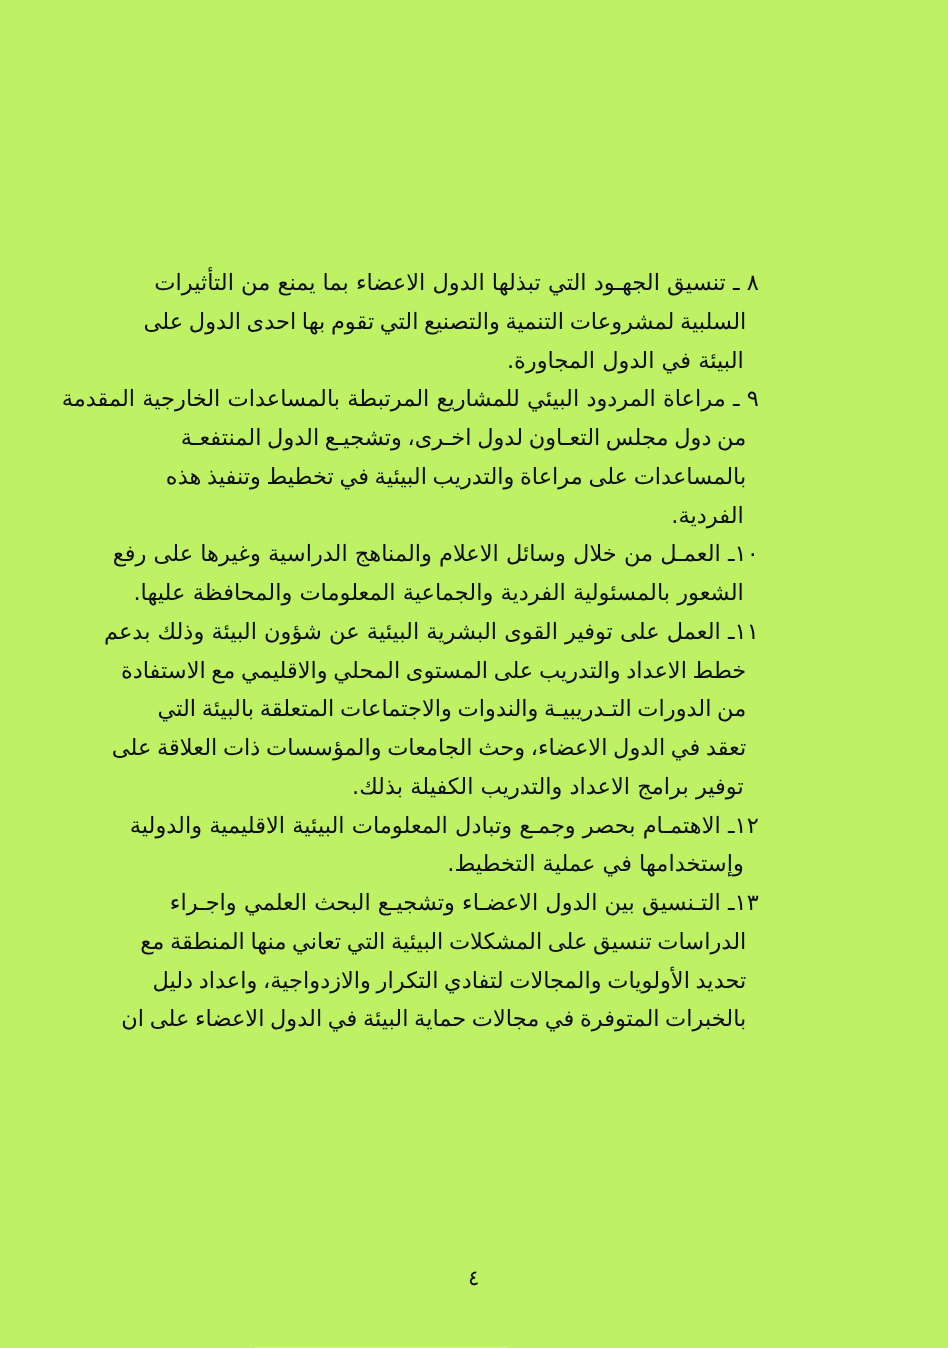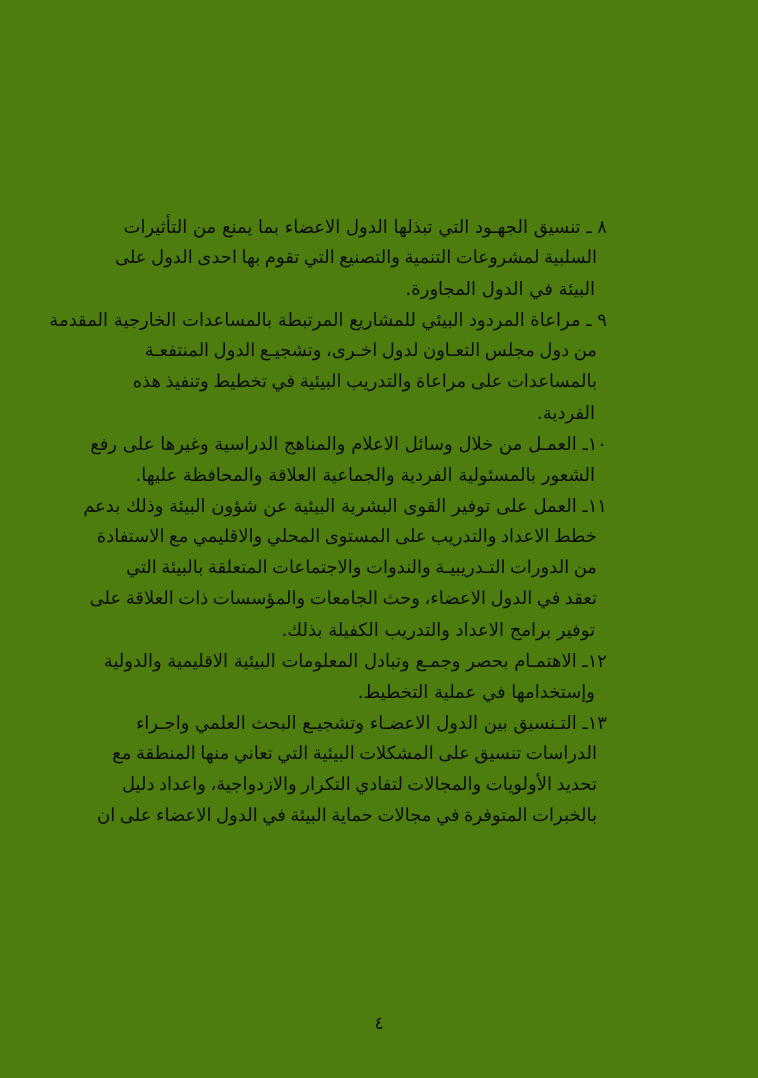--- a/index.html
+++ b/index.html
@@ -12,21 +12,21 @@
     background: #ffffff;
     position: relative;
     overflow: hidden;
     font-family: "DejaVu Sans", sans-serif;
   }
   .page {
     position: absolute;
     left: 0; top: 0;
     width: 758px;
     height: 1078px;
-    background: #4d7c0f;
+    background: #bef264;
   }
   .text-block {
     position: absolute;
     top: 211px;
     left: 157px;
     width: 450px;
     direction: rtl;
     unicode-bidi: embed;
     font-size: 18px;
     line-height: 31px;
@@ -81,21 +81,21 @@
 
     <div class="list-item">
       <div class="line">٩ ـ مراعاة المردود البيئي للمشاريع المرتبطة بالمساعدات الخارجية المقدمة</div>
       <div class="line cont">من دول مجلس التعـاون لدول اخـرى، وتشجيـع الدول المنتفعـة</div>
       <div class="line cont">بالمساعدات على مراعاة والتدريب البيئية في تخطيط وتنفيذ هذه</div>
       <div class="line end">الفردية.</div>
     </div>
 
     <div class="list-item">
       <div class="line">١٠ـ العمـل من خلال وسائل الاعلام والمناهج الدراسية وغيرها على رفع</div>
-      <div class="line end">الشعور بالمسئولية الفردية والجماعية العلاقة والمحافظة عليها.</div>
+      <div class="line end">الشعور بالمسئولية الفردية والجماعية المعلومات والمحافظة عليها.</div>
     </div>
 
     <div class="list-item">
       <div class="line">١١ـ العمل على توفير القوى البشرية البيئية عن شؤون البيئة وذلك بدعم</div>
       <div class="line cont">خطط الاعداد والتدريب على المستوى المحلي والاقليمي مع الاستفادة</div>
       <div class="line cont">من الدورات التـدريبيـة والندوات والاجتماعات المتعلقة بالبيئة التي</div>
       <div class="line cont">تعقد في الدول الاعضاء، وحث الجامعات والمؤسسات ذات العلاقة على</div>
       <div class="line end">توفير برامج الاعداد والتدريب الكفيلة بذلك.</div>
     </div>
 

